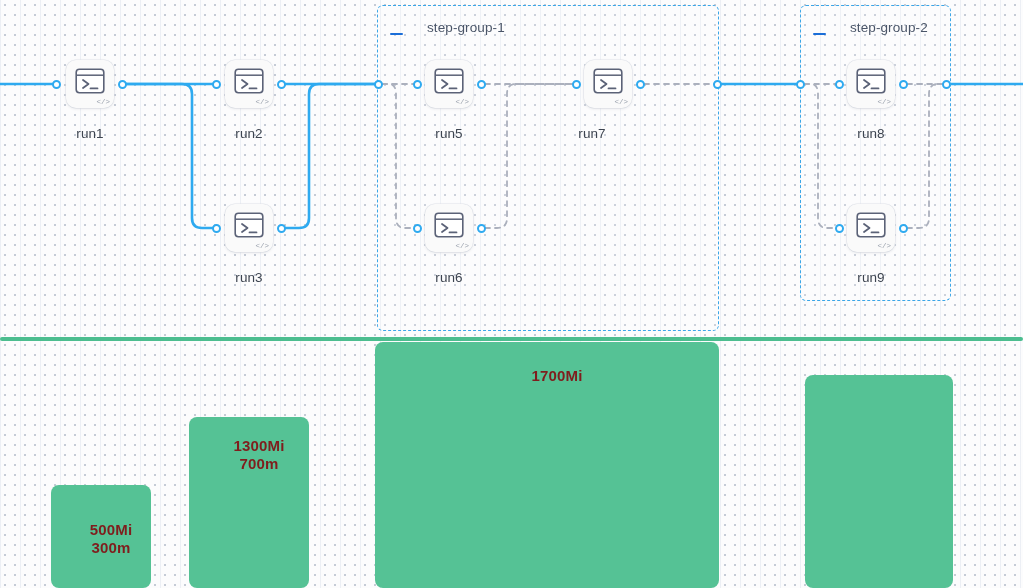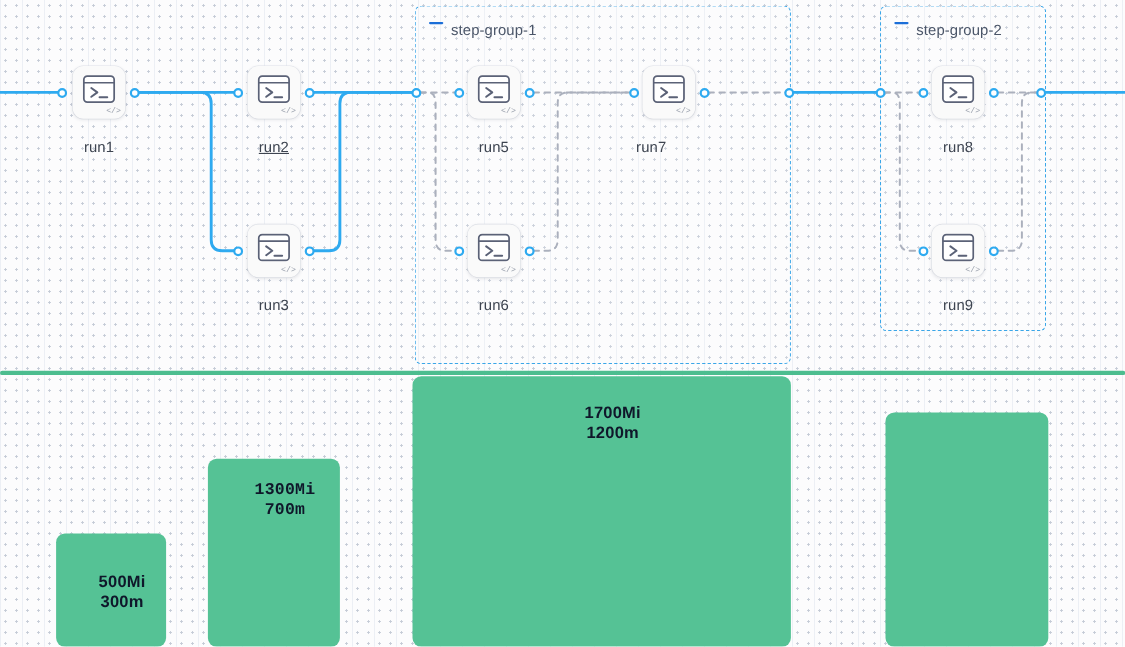--- a/index.html
+++ b/index.html
@@ -41,22 +41,22 @@
     border: 1.4px dashed #3aa6e8;
     border-radius: 6px;
     background: rgba(255,255,255,0.12);
     box-sizing: border-box;
   }
   .group-label {
     position: absolute;
     top: 14px;
     left: 12px;
     display: flex;
-    align-items: flex-start;
-    gap: 7px;
+    align-items: flex-end;
+    gap: 24px;
     font-size: 13.5px;
     color: #4a5568;
     letter-spacing: 0.1px;
     white-space: nowrap;
   }
   .group-toggle {
     display: inline-block;
     width: 13px;
     height: 2.4px;
     background: #1b6ed8;
@@ -125,21 +125,21 @@
     position: absolute;
     background: #55c295;
     border-radius: 8px;
     box-sizing: border-box;
   }
   .bar-text {
     position: absolute;
     left: 0;
     right: 0;
     text-align: center;
-    color: #0f172a;
+    color: #7f1d1d;
     font-size: 15px;
     font-weight: bold;
     line-height: 18px;
     letter-spacing: 0.2px;
     padding-left: 20px;
   }
   .bar-text span { display: block; }
 </style>
 </head>
 <body>
@@ -193,21 +193,21 @@
       <div class="node-label" style="left: 50px; top: 126px; width: 80px;">run1</div>
       <div class="node" style="left: 225px; top: 60px;">
         <svg class="term-icon" viewBox="0 0 30 26">
           <rect x="1.2" y="1.2" width="27.6" height="23.6" rx="3.2" fill="#ffffff" stroke="#5b6277" stroke-width="1.6"></rect>
           <line x1="1.2" y1="7.2" x2="28.8" y2="7.2" stroke="#5b6277" stroke-width="1.5"></line>
           <polyline points="8,12 13.5,16 8,20" fill="none" stroke="#5b6277" stroke-width="1.8" stroke-linecap="round" stroke-linejoin="round"></polyline>
           <line x1="15.5" y1="20.4" x2="22.5" y2="20.4" stroke="#5b6277" stroke-width="1.8" stroke-linecap="round"></line>
         </svg>
         <div class="code-badge">&lt;/&gt;</div>
       </div>
-      <div class="node-label" style="left: 209px; top: 126px; width: 80px; text-decoration: underline;">run2</div>
+      <div class="node-label" style="left: 209px; top: 126px; width: 80px;">run2</div>
       <div class="node" style="left: 225px; top: 204px;">
         <svg class="term-icon" viewBox="0 0 30 26">
           <rect x="1.2" y="1.2" width="27.6" height="23.6" rx="3.2" fill="#ffffff" stroke="#5b6277" stroke-width="1.6"></rect>
           <line x1="1.2" y1="7.2" x2="28.8" y2="7.2" stroke="#5b6277" stroke-width="1.5"></line>
           <polyline points="8,12 13.5,16 8,20" fill="none" stroke="#5b6277" stroke-width="1.8" stroke-linecap="round" stroke-linejoin="round"></polyline>
           <line x1="15.5" y1="20.4" x2="22.5" y2="20.4" stroke="#5b6277" stroke-width="1.8" stroke-linecap="round"></line>
         </svg>
         <div class="code-badge">&lt;/&gt;</div>
       </div>
       <div class="node-label" style="left: 209px; top: 270px; width: 80px;">run3</div>
@@ -289,29 +289,28 @@
   <div class="divider" id="divider-el" style="top: 337px; background: rgb(76, 189, 143);"></div>
 
   <div id="bars-layer">
       <div class="bar" style="left: 51px; top: 485px; width: 100px; height: 103px; background: rgb(85, 194, 149);">
         <div class="bar-text" style="top: 36px;">
           <span>500Mi</span>
           <span>300m</span>
         </div>
       </div>
       <div class="bar" style="left: 189px; top: 417px; width: 120px; height: 171px; background: rgb(85, 194, 149);">
-        <div class="bar-text" style="top: 20px; font-family: Liberation Mono, monospace;">
+        <div class="bar-text" style="top: 20px;">
           <span>1300Mi</span>
           <span>700m</span>
         </div>
       </div>
       <div class="bar" style="left: 375px; top: 342px; width: 344px; height: 246px; background: rgb(85, 194, 149);">
         <div class="bar-text" style="top: 25px;">
           <span>1700Mi</span>
-          <span>1200m</span>
         </div>
       </div>
       <div class="bar" style="left: 805px; top: 375px; width: 148px; height: 213px; background: rgb(85, 194, 149);">
         <div class="bar-text" style="top: 13px;">
         </div>
       </div>
     </div>
 
 </div>
 

